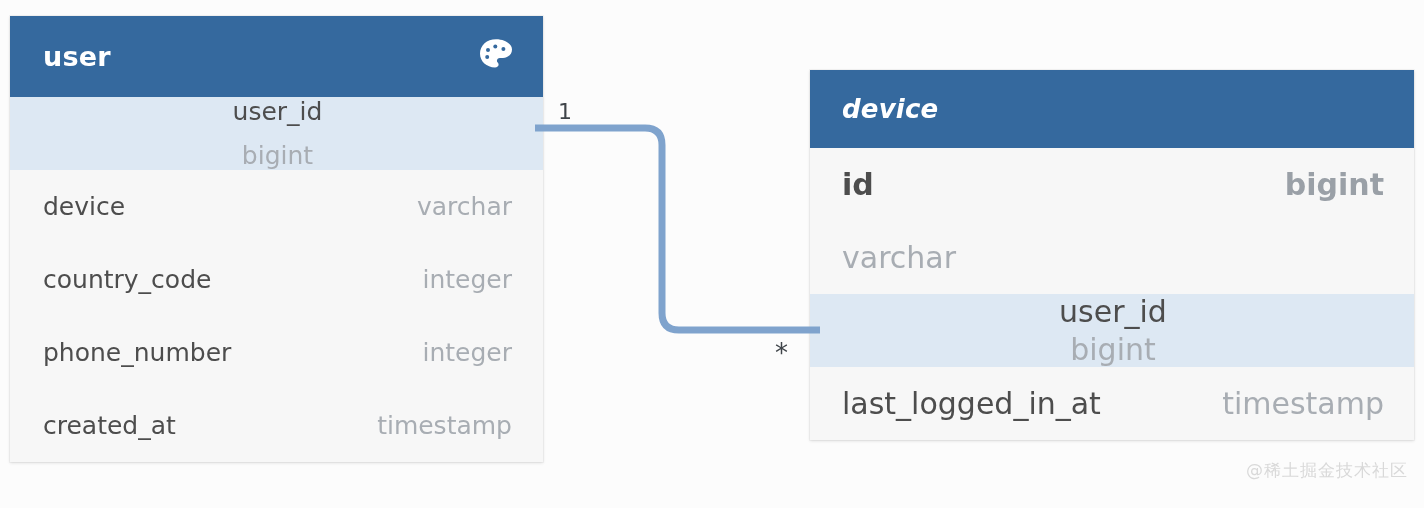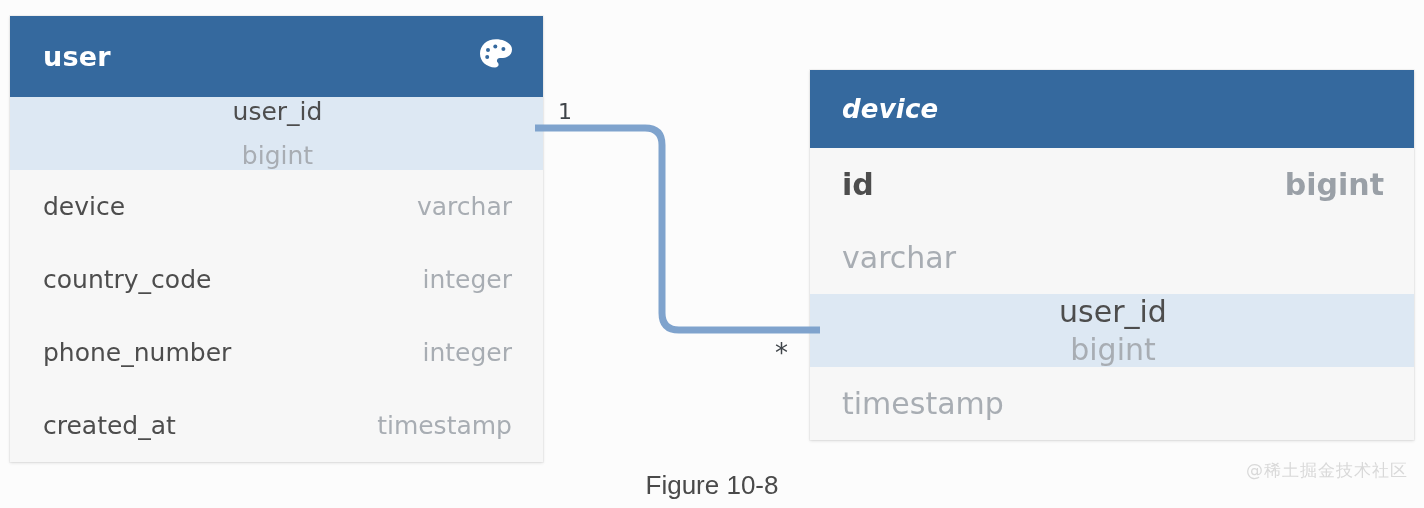--- a/index.html
+++ b/index.html
@@ -195,27 +195,27 @@
       <span class="er-type">bigint</span>
     </div>
     <div class="er-row">
       <span class="er-type">varchar</span>
     </div>
     <div class="er-row hl">
       <span class="er-col">user_id</span>
       <span class="er-type">bigint</span>
     </div>
     <div class="er-row">
+      <span class="er-col">last_logged_in_at</span>
       <span class="er-type">timestamp</span>
     </div>
   </div>
 
   <svg id="relationship" viewBox="0 0 285 250" width="285" height="250">
     <path d="M 0 18 L 110 18 Q 127 18 127 35 L 127 203 Q 127 220 144 220 L 285 220" fill="none" stroke="#7fa3cd" stroke-width="7" stroke-linecap="round" stroke-linejoin="round"></path>
   </svg>
 
   <span class="card-label" id="card-one">1</span>
   <span class="card-label" id="card-many">*</span>
 
-  <div id="figure-caption">Figure 10-8</div>
   <div id="watermark">@稀土掘金技术社区</div>
 
 </div>
 
 </body></html>

